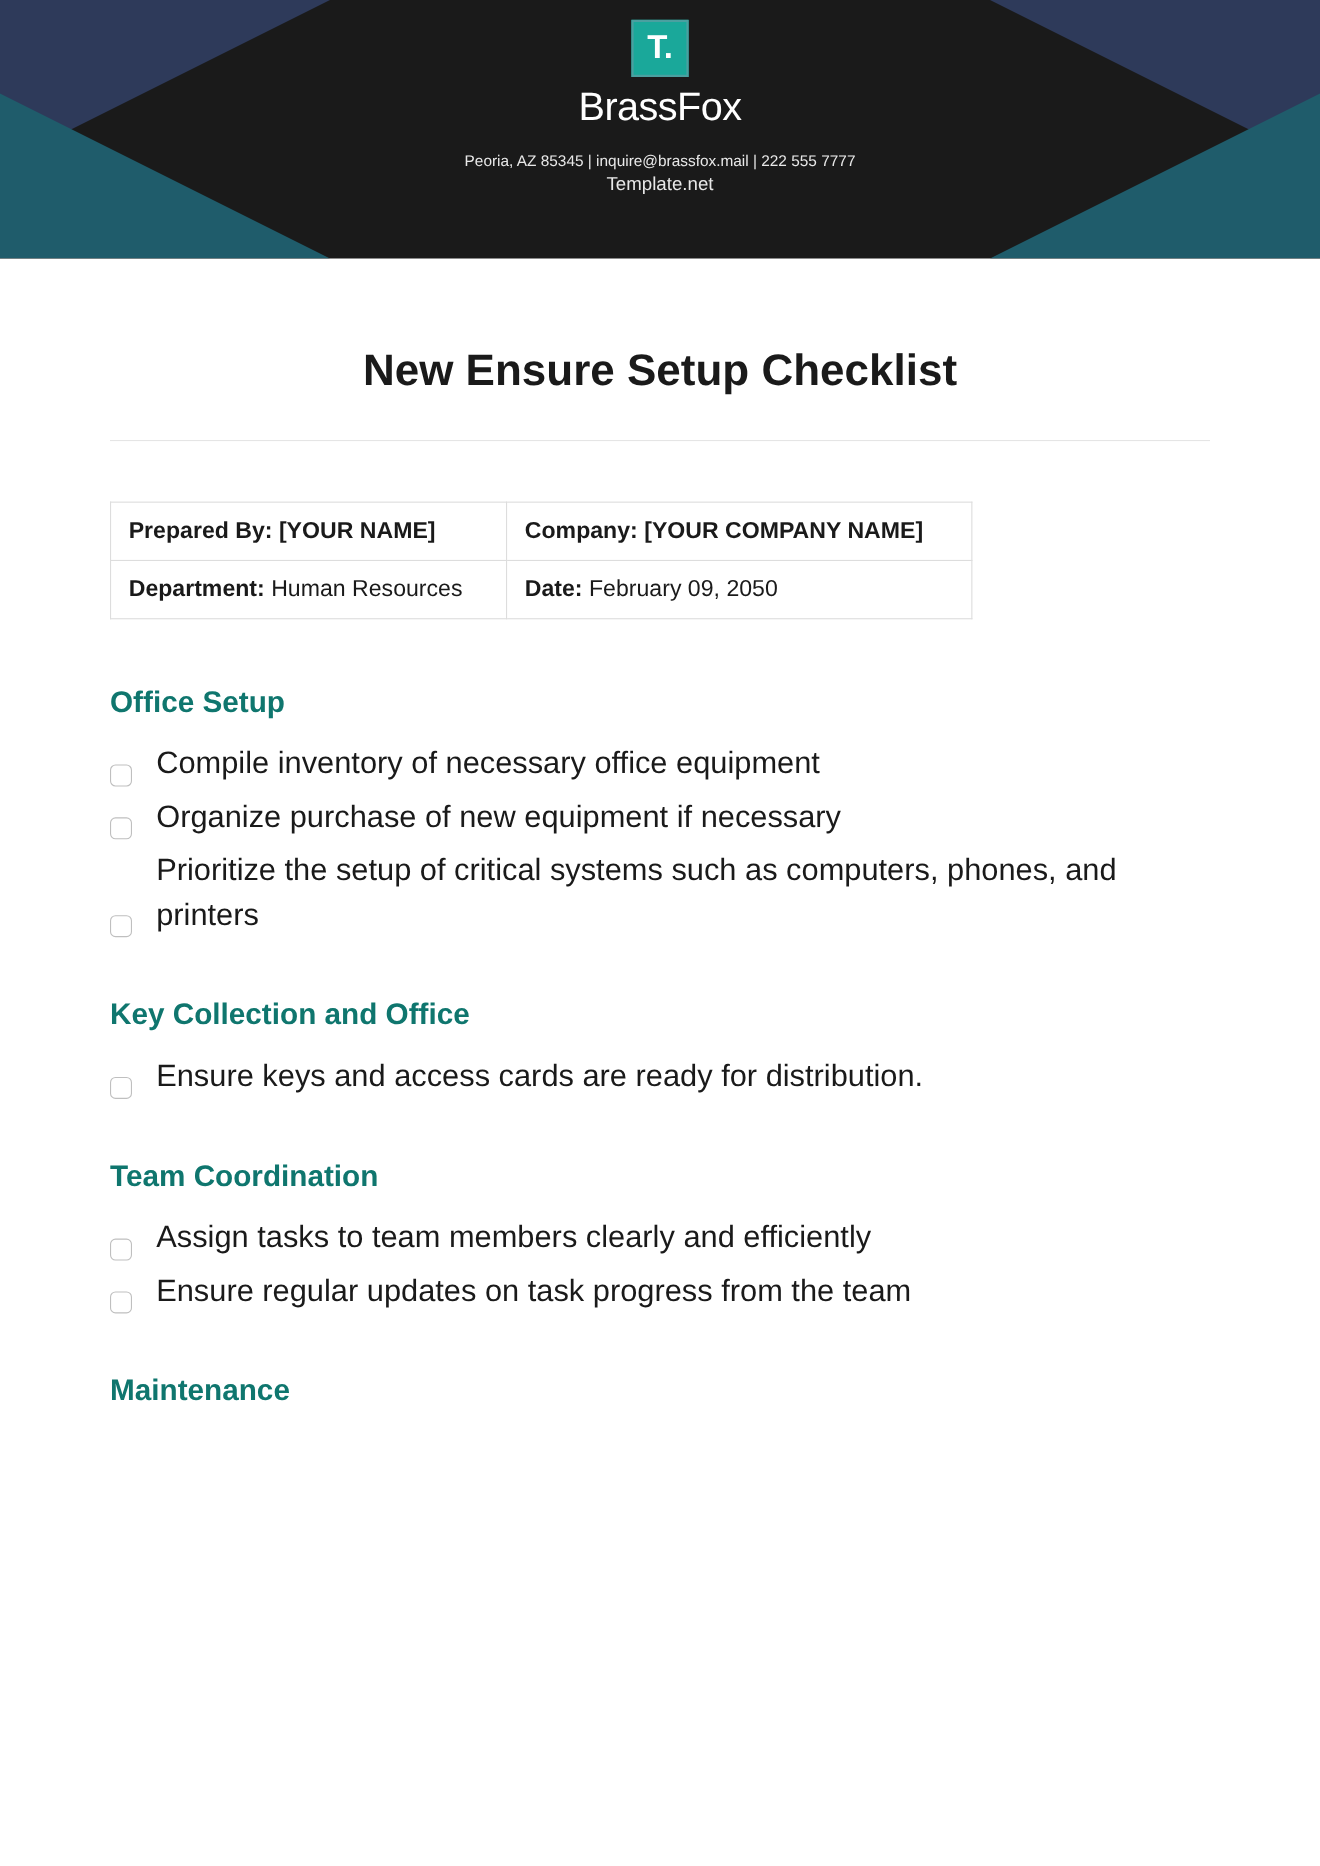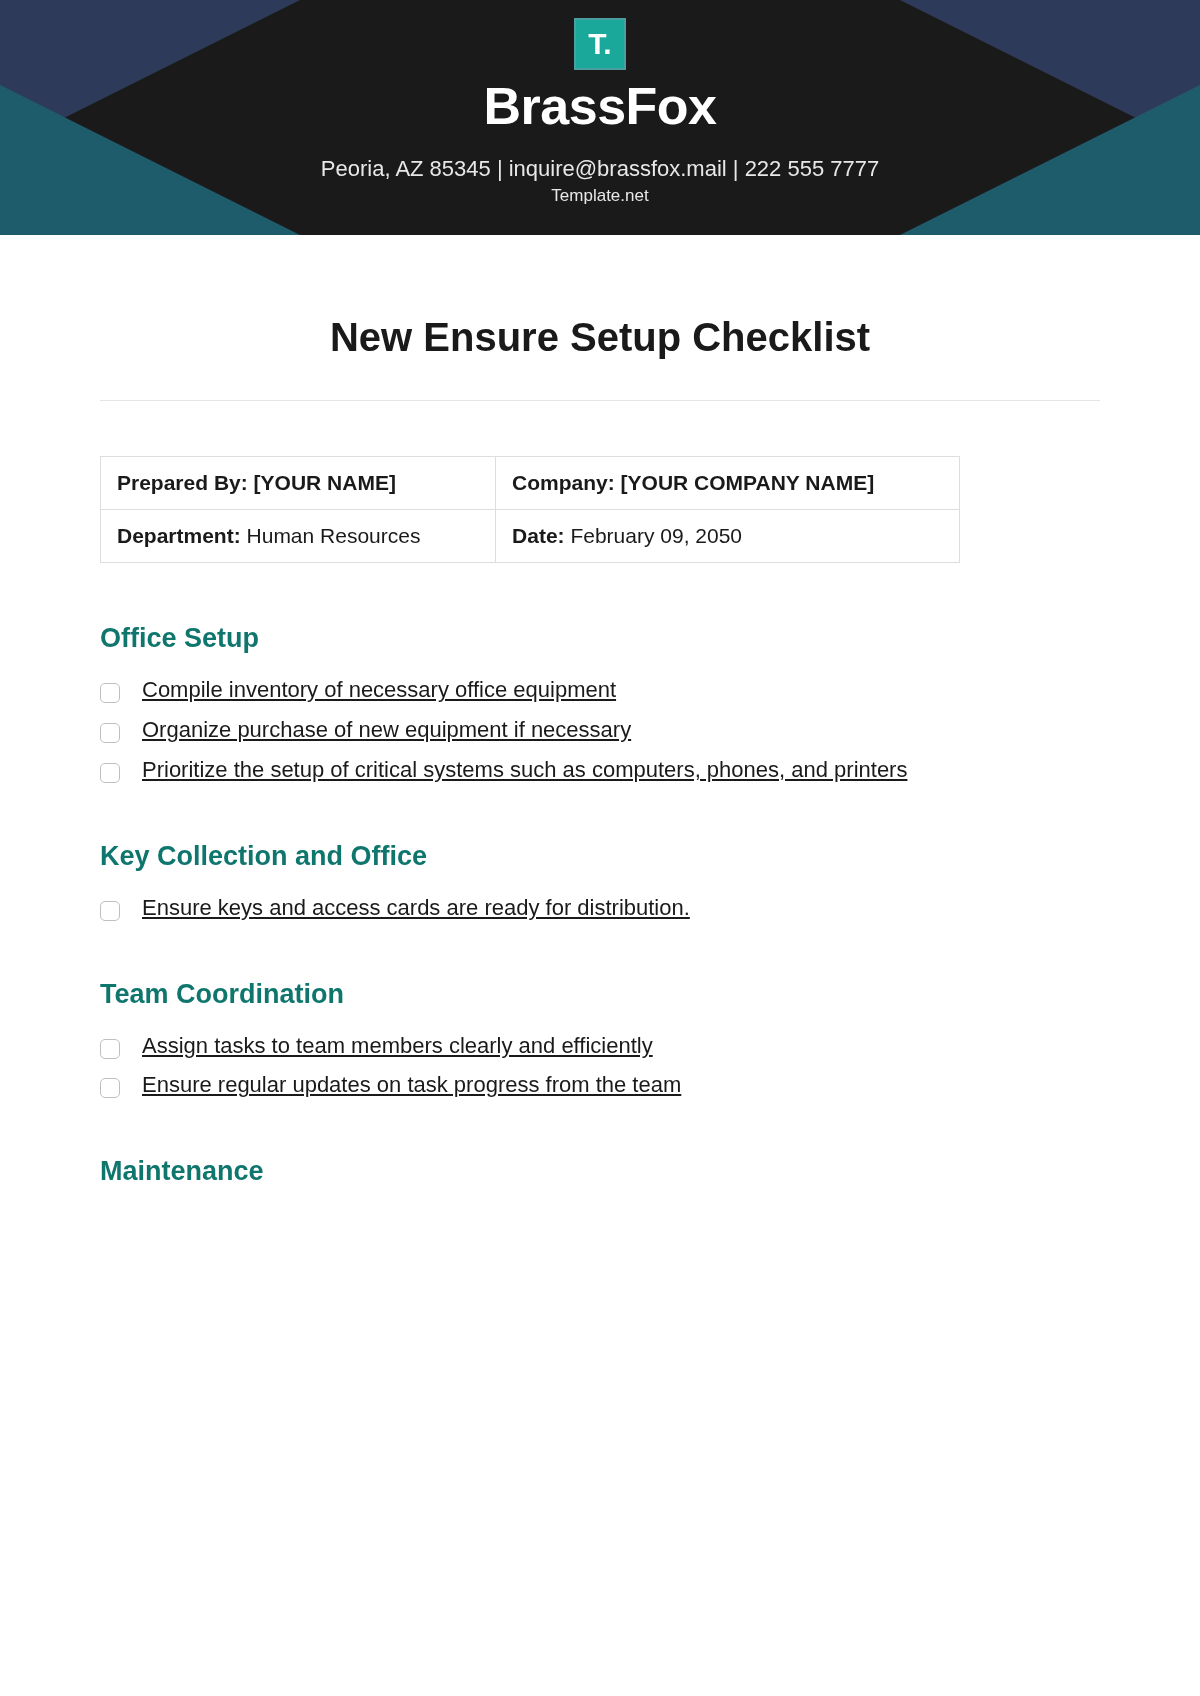--- a/index.html
+++ b/index.html
@@ -57,27 +57,27 @@
     background: #1aa89a;
     border: 2px solid #4aa0a0;
     display: inline-flex;
     align-items: center;
     justify-content: center;
     font-weight: 900;
     font-size: 30px;
     color: #fff;
   }
   .brand {
-    font-size: 52px;
-    font-weight: 700;
+    font-size: 36px;
+    font-weight: 400;
     margin-top: 6px;
     letter-spacing: -0.5px;
   }
   .contact {
-    font-size: 22px;
+    font-size: 14px;
     margin-top: 20px;
     color: #e8e8e8;
     font-weight: 400;
   }
   .subline {
     font-size: 17px;
     margin-top: 4px;
     color: #e8e8e8;
   }
   .page {
@@ -89,21 +89,21 @@
     font-weight: 800;
     color: #1a1a1a;
     margin-bottom: 40px;
   }
   hr.sep {
     border: none;
     border-top: 1px solid #e5e5e5;
     margin-bottom: 55px;
   }
   table.meta {
-    width: 860px;
+    width: 784px;
     border-collapse: collapse;
     margin-bottom: 60px;
   }
   table.meta td {
     border: 1px solid #ddd;
     padding: 14px 16px;
     font-size: 21px;
     vertical-align: middle;
     color: #1a1a1a;
   }
@@ -112,25 +112,24 @@
     margin-bottom: 55px;
   }
   .section h2 {
     font-size: 27px;
     font-weight: 800;
     margin-bottom: 20px;
     color: #0f766e;
   }
   .item {
     display: flex;
-    align-items: center;
+    align-items: flex-end;
     margin-bottom: 8px;
-    font-size: 22px;
+    font-size: 28px;
     line-height: 1.45;
-    text-decoration: underline;
   }
   .cb {
     width: 20px;
     height: 20px;
     border: 1.5px solid #bfbfbf;
     border-radius: 5px;
     margin-right: 22px;
     margin-top: 6px;
     flex-shrink: 0;
     background: #fff;

